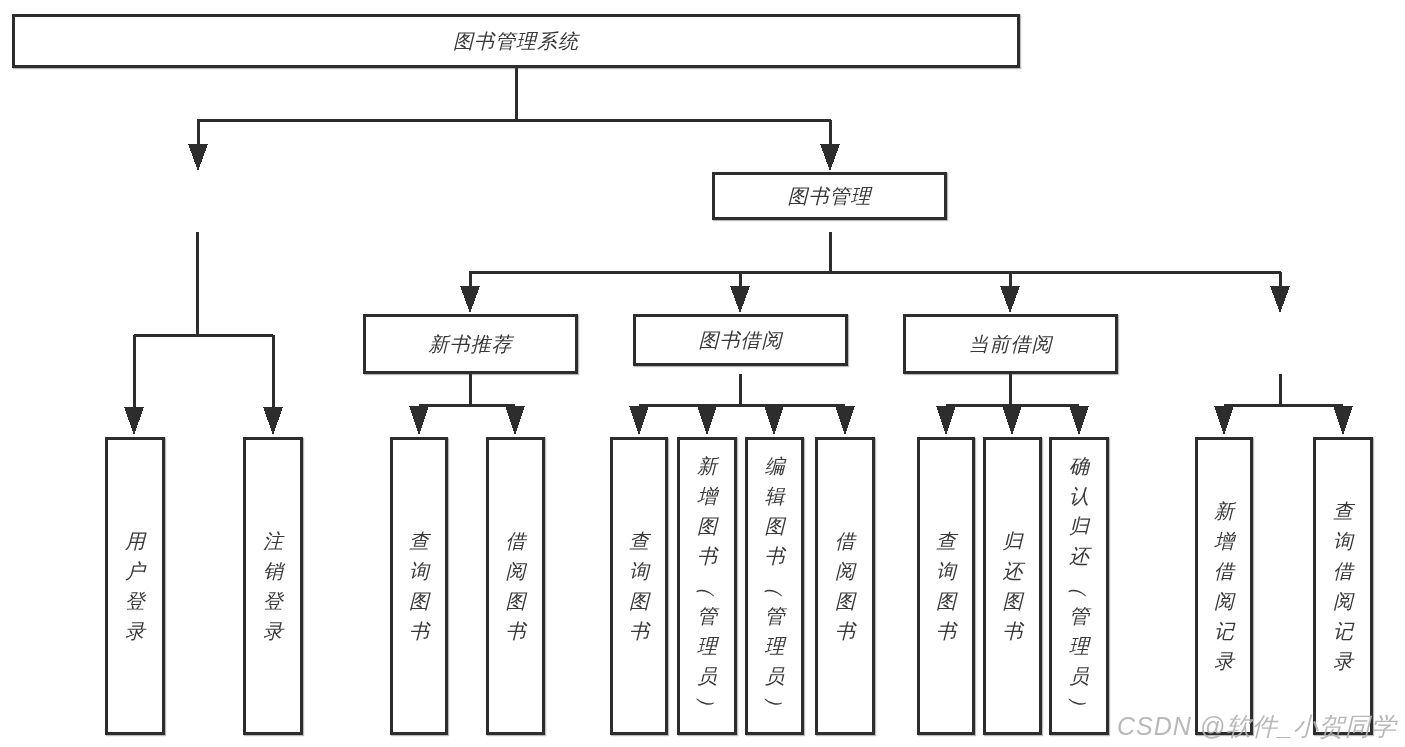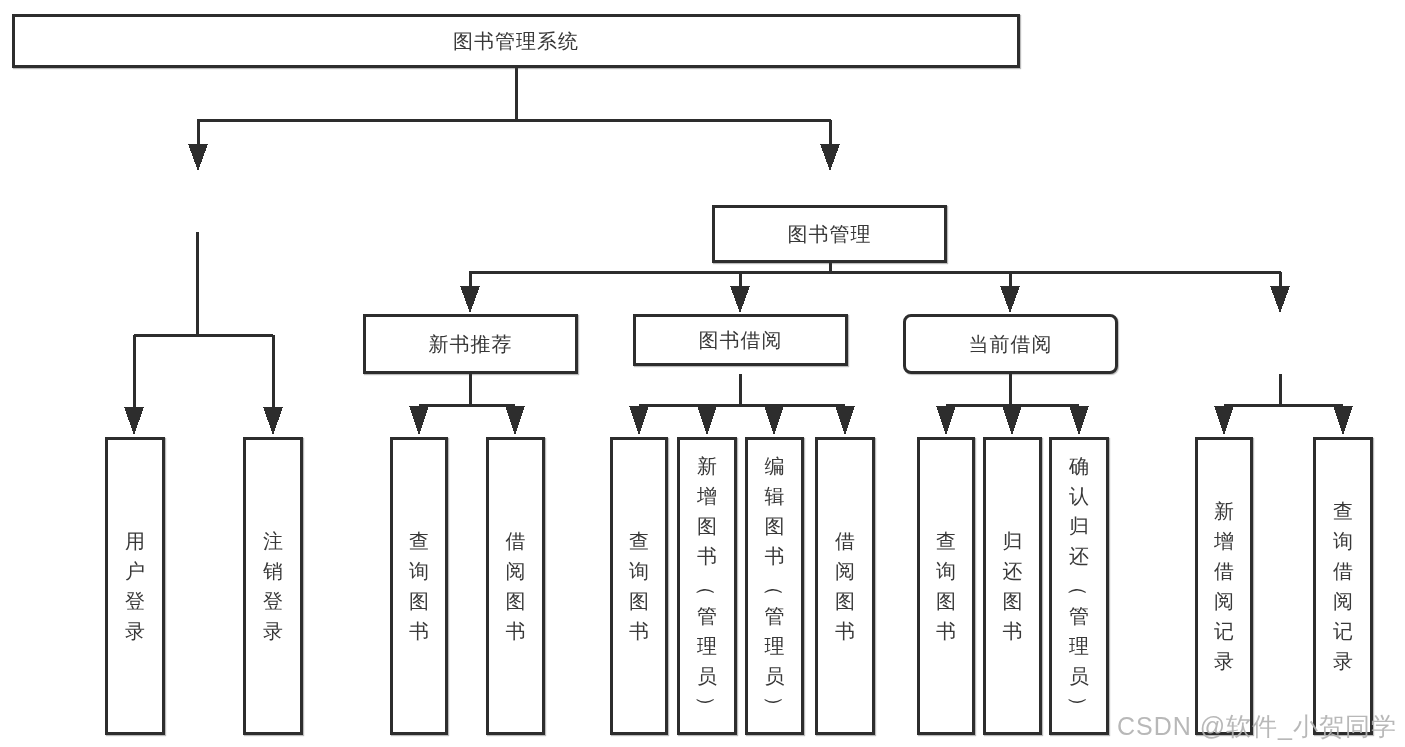--- a/index.html
+++ b/index.html
@@ -1,18 +1,18 @@
 <!DOCTYPE html>
 <html><head>
 <meta charset="utf-8">
 <style>
   html,body{margin:0;padding:0;background:#ffffff;}
   #canvas{
     position:relative;width:1405px;height:747px;background:#ffffff;overflow:hidden;
-    font-family:"Liberation Sans","DejaVu Sans",sans-serif;color:#383838;
+    font-family:"Liberation Sans","DejaVu Sans",sans-serif;color:#383838;font-style:italic;
   }
   .node{
     position:absolute;box-sizing:border-box;background:#ffffff;
     border:3px solid #2d2d2d;box-shadow:1px 1px 1px rgba(60,60,60,0.35);
     display:flex;align-items:center;justify-content:center;
   }
   .hlabel{font-size:20px;letter-spacing:1px;color:#383838;white-space:nowrap;}
   .vbox{flex-direction:column;}
   .vtext{display:flex;flex-direction:column;align-items:center;justify-content:center;width:100%;}
   .vchar{display:block;height:30px;line-height:30px;font-size:20px;text-align:center;color:#383838;}
@@ -91,31 +91,31 @@
       <line x1="1224" y1="405" x2="1343" y2="405"></line>
       <polygon points="1214,406 1234,406 1224,435" fill="#2d2d2d" stroke="none"></polygon>
       <polygon points="1333,406 1353,406 1343,435" fill="#2d2d2d" stroke="none"></polygon>
     </g>
   </svg>
 
   <div class="node" style="left:12px;top:14px;width:1008px;height:54px;">
     <span class="hlabel">图书管理系统</span>
   </div>
 
-  <div class="node" style="left:712px;top:172px;width:235px;height:58px;margin-top:33px;">
+  <div class="node" style="left:712px;top:172px;width:235px;height:48px;">
     <span class="hlabel">图书管理</span>
   </div>
 
   <div class="node" style="left:363px;top:314px;width:215px;height:60px;">
     <span class="hlabel">新书推荐</span>
   </div>
   <div class="node" style="left:633px;top:314px;width:215px;height:52px;text-align:right;">
     <span class="hlabel">图书借阅</span>
   </div>
-  <div class="node" style="left:903px;top:314px;width:215px;height:60px;border-radius:8px;">
+  <div class="node" style="left:903px;top:314px;width:215px;height:60px;">
     <span class="hlabel">当前借阅</span>
   </div>
 
   <div class="node vbox" style="left:105px;top:437px;width:60px;height:298px;">
     <span class="vtext">
         <span class="vchar">用</span>
         <span class="vchar">户</span>
         <span class="vchar">登</span>
         <span class="vchar">录</span>
       </span>

